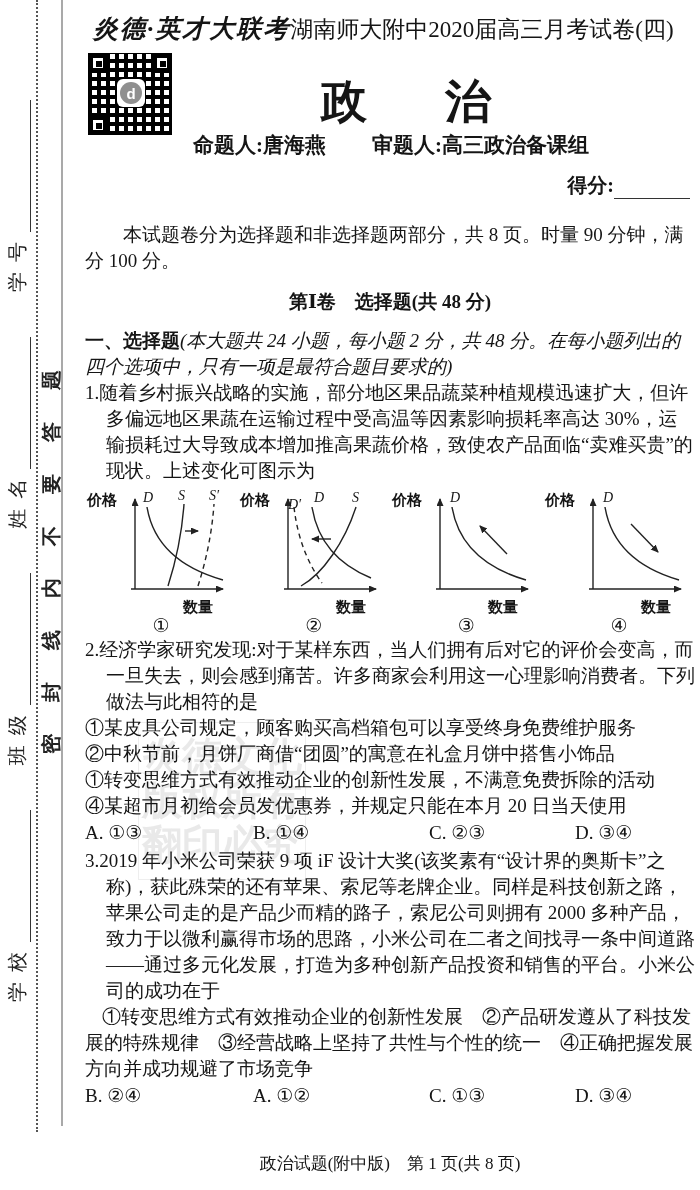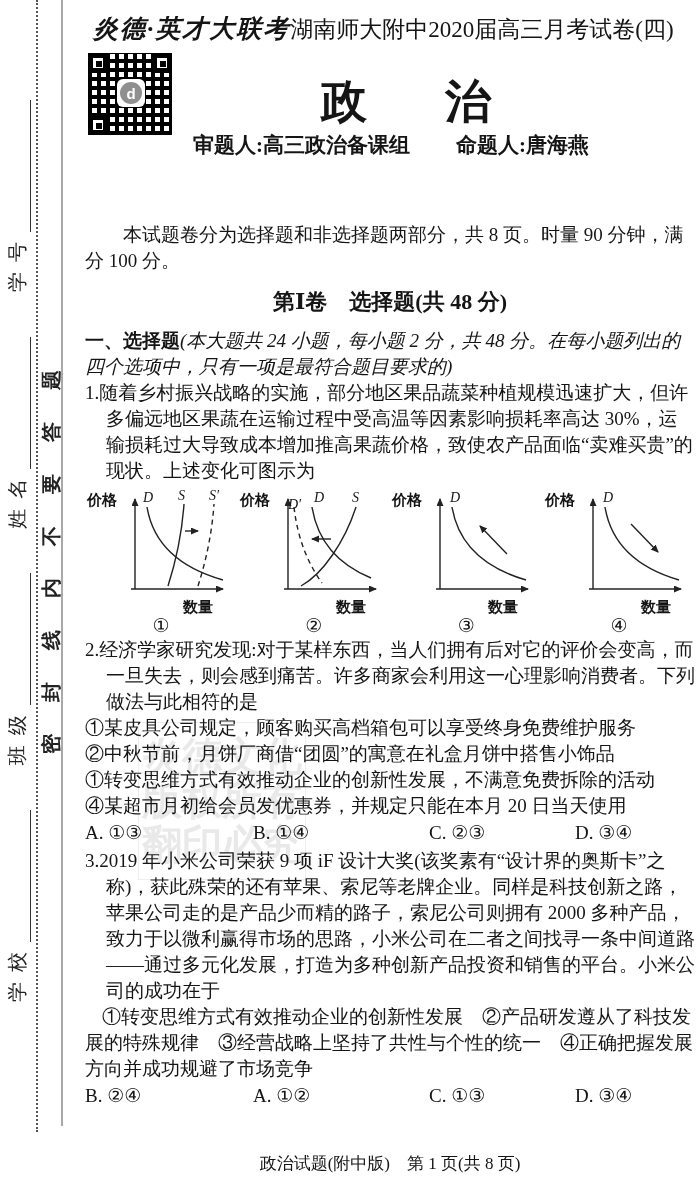--- a/index.html
+++ b/index.html
@@ -55,21 +55,21 @@
   
   .watermark{position:absolute;left:138px;top:722px;width:166px;z-index:0;
     border:1px solid #e4e4e4;padding:12px 0;
     font-size:40px;line-height:44px;font-weight:bold;color:#dcdcdc;opacity:.6;text-align:center;}
 
   
   .flow{position:absolute;left:85px;top:222px;width:610px;z-index:2;
     font-size:19px;line-height:26px;}
   .flow p{margin:0;}
   .intro{text-indent:2em;}
-  .sec-title{text-align:center;font-size:22px;font-weight:bold;margin:15px 0 13px;}
+  .sec-title{text-align:center;font-size:19px;font-weight:bold;margin:15px 0 13px;}
   .instr .lead{font-weight:bold;}
   .instr .kai{font-style:italic;}
   .qstem{padding-left:21px;text-indent:-21px;}
   .qitem{margin-left:21px;}
   .qitems-inline{text-indent:17px;}
   .opts{display:grid;grid-template-columns:168px 176px 146px 1fr;margin:1px 0 2px;}
   .opts.indent{padding-left:20px;grid-template-columns:150px 176px 146px 1fr;}
 
   
   .charts-row{display:flex;justify-content:space-between;margin:3px 0 1px;}
@@ -125,22 +125,25 @@
   <div class="qr">
     <span class="f f1"></span>
     <span class="f f2"></span>
     <span class="f f3"></span>
     <span class="qr-tile">
       <span class="qr-logo">d</span>
     </span>
   </div>
   <h1 class="subject">政治</h1>
   <div class="persons">
+    <span>命题人:唐海燕</span>
     <span>审题人:高三政治备课组</span>
-    <span>命题人:唐海燕</span>
+  </div>
+  <div class="score">
+    <span>得分:</span><span class="score-blank"></span>
   </div>
 
   <div class="flow">
     <p class="intro">本试题卷分为选择题和非选择题两部分，共 8 页。时量 90 分钟，满分 100 分。</p>
     <h2 class="sec-title">第Ⅰ卷　选择题(共 48 分)</h2>
     <p class="instr"><span class="lead">一、选择题</span><span class="kai">(本大题共 24 小题，每小题 2 分，共 48 分。在每小题列出的四个选项中，只有一项是最符合题目要求的)</span></p>
 
     <div>
       <p class="qstem"><span>1.</span><span>随着乡村振兴战略的实施，部分地区果品蔬菜种植规模迅速扩大，但许多偏远地区果蔬在运输过程中受高温等因素影响损耗率高达 30%，运输损耗过大导致成本增加推高果蔬价格，致使农产品面临“卖难买贵”的现状。上述变化可图示为</span></p>
 

